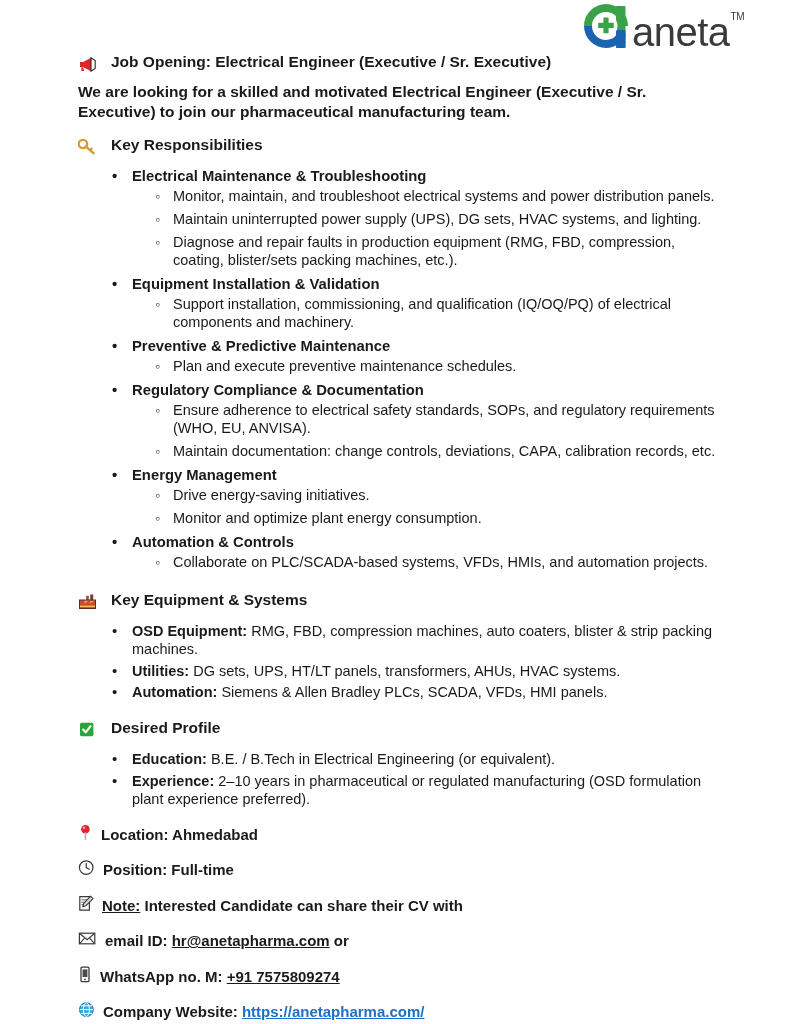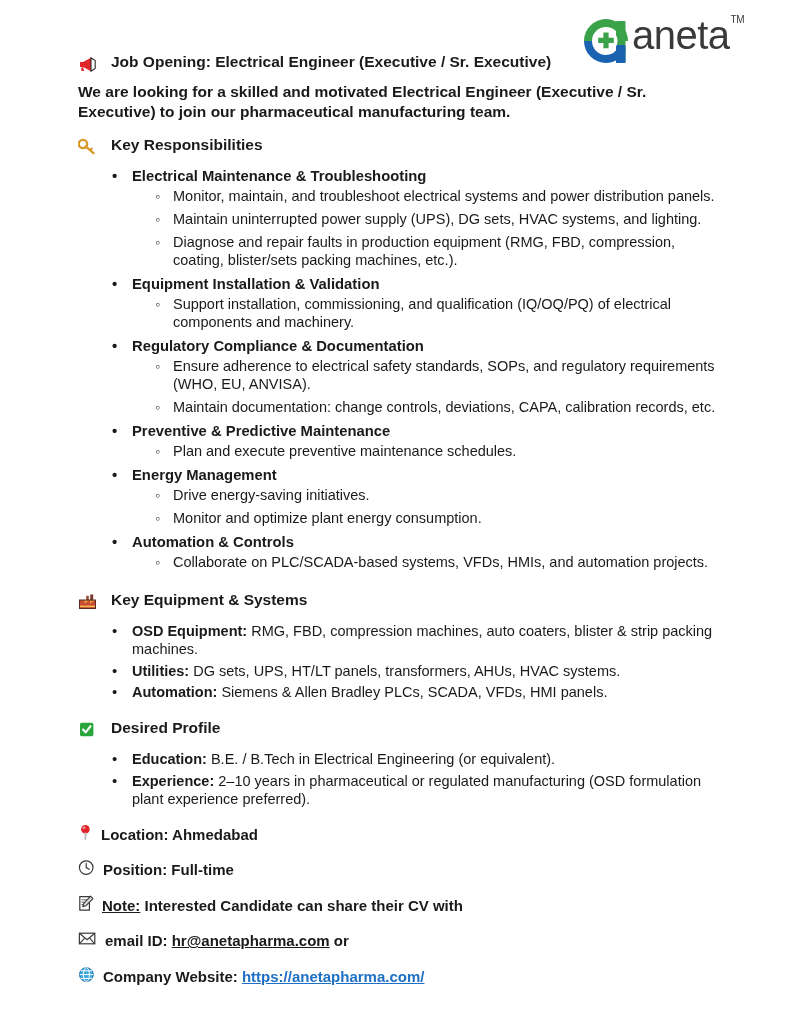--- a/index.html
+++ b/index.html
@@ -13,24 +13,24 @@
     height: 1024px;
     font-family: "Liberation Sans", sans-serif;
     color: #1a1a1a;
     position: relative;
     overflow: hidden;
   }
 
   
   .logo-block {
     position: absolute;
-    top: 15px;
+    top: 0;
     right: 48px;
     display: flex;
-    align-items: flex-start;
+    align-items: flex-end;
   }
   .logo-word {
     font-size: 40px;
     font-weight: 400;
     color: #3a3a3a;
     letter-spacing: -0.5px;
     line-height: 1;
     position: relative;
   }
   .logo-tm {
@@ -205,30 +205,30 @@
         <li>Diagnose and repair faults in production equipment (RMG, FBD, compression, coating, blister/sets packing machines, etc.).</li>
       </ul>
     </li>
     <li>
       <span class="b1 lvl1-head">Equipment Installation &amp; Validation</span>
       <ul class="lvl2">
         <li>Support installation, commissioning, and qualification (IQ/OQ/PQ) of electrical components and machinery.</li>
       </ul>
     </li>
     <li>
+      <span class="b1 lvl1-head">Preventive &amp; Predictive Maintenance</span>
+      <ul class="lvl2">
+        <li>Plan and execute preventive maintenance schedules.</li>
+      </ul>
+    </li>
+    <li>
       <span class="b1 lvl1-head">Regulatory Compliance &amp; Documentation</span>
       <ul class="lvl2">
         <li>Ensure adherence to electrical safety standards, SOPs, and regulatory requirements (WHO, EU, ANVISA).</li>
         <li>Maintain documentation: change controls, deviations, CAPA, calibration records, etc.</li>
-      </ul>
-    </li>
-    <li>
-      <span class="b1 lvl1-head">Preventive &amp; Predictive Maintenance</span>
-      <ul class="lvl2">
-        <li>Plan and execute preventive maintenance schedules.</li>
       </ul>
     </li>
     <li>
       <span class="b1 lvl1-head">Energy Management</span>
       <ul class="lvl2">
         <li>Drive energy-saving initiatives.</li>
         <li>Monitor and optimize plant energy consumption.</li>
       </ul>
     </li>
     <li>
@@ -324,20 +324,30 @@
     <span class="emoji">
       <svg class="ico-svg" width="19" height="17" viewBox="0 0 19 17">
         <rect x="1.4" y="3.2" width="15.4" height="10.6" fill="#ffffff" stroke="#3a3a3a" stroke-width="1.2"></rect>
         <path d="M1.4 3.2 L9.1 9.6 L16.8 3.2" fill="none" stroke="#3a3a3a" stroke-width="1.2"></path>
         <path d="M1.4 13.8 L6.6 8.2 M16.8 13.8 L11.6 8.2" fill="none" stroke="#3a3a3a" stroke-width="1.1"></path>
       </svg>
     </span>
     <span><span>email ID: </span><span class="u">hr@anetapharma.com</span><span> or</span></span>
   </div>
 
+  <div class="contact-row">
+    <span class="emoji">
+      <svg class="ico-svg" width="14" height="17" viewBox="0 0 14 17">
+        <rect x="3" y="1.2" width="8" height="14.4" rx="1.2" fill="#ffffff" stroke="#3a3a3a" stroke-width="1.3"></rect>
+        <rect x="4.6" y="3.4" width="4.8" height="7.6" fill="#4a4a4a"></rect>
+        <circle cx="7" cy="13.4" r="0.9" fill="#4a4a4a"></circle>
+      </svg>
+    </span>
+    <span><span>WhatsApp no. M: </span><span class="u">+91 7575809274</span></span>
+  </div>
 
   <div class="contact-row">
     <span class="emoji">
       <svg class="ico-svg" width="17" height="17" viewBox="0 0 17 17">
         <circle cx="8.4" cy="8.6" r="6.9" fill="#39a9e0" stroke="#1f6fa8" stroke-width="1"></circle>
         <ellipse cx="8.4" cy="8.6" rx="3" ry="6.9" fill="none" stroke="#ffffff" stroke-width="1"></ellipse>
         <path d="M1.6 8.6 h13.6 M2.7 4.8 h11.4 M2.7 12.4 h11.4" stroke="#ffffff" stroke-width="1"></path>
       </svg>
     </span>
     <span><span>Company Website: </span><span class="link-blue">https://anetapharma.com/</span></span>

